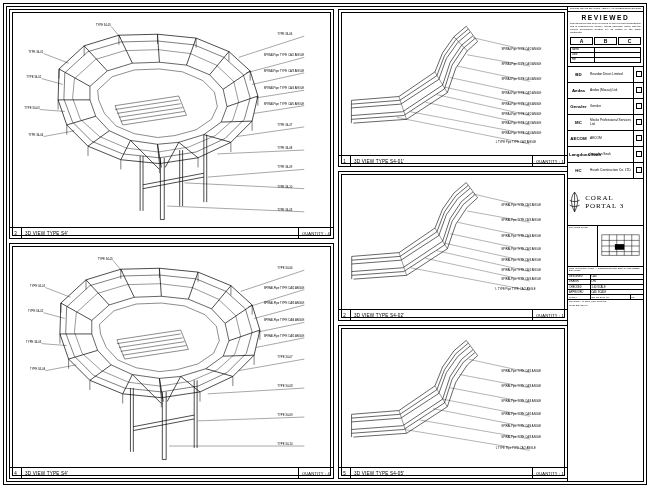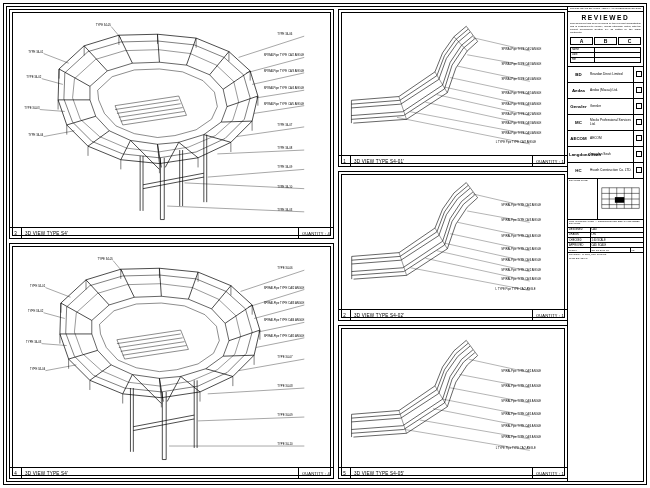--- a/index.html
+++ b/index.html
@@ -498,20 +498,31 @@
         </div>
     </div>
     <div class="conrow">
       <div class="conlogo">HC</div>
       <div class="conname">Hsueh Construction Co. LTD.</div>
       <div class="conchk">
           <i></i>
         </div>
     </div>
 
+    <div id="stamp">
+      <svg width="16" height="28" viewBox="0 0 16 28">
+        <g fill="none" stroke="#000" stroke-width="0.8">
+          <path d="M8 2 C3 8 3 16 8 26 C13 16 13 8 8 2 Z"></path>
+          <line x1="8" y1="2" x2="8" y2="26"></line>
+          <path d="M2 12 C6 14 10 14 14 12"></path>
+          <path d="M2 18 C6 20 10 20 14 18"></path>
+        </g>
+      </svg>
+      <div class="cn" style="margin-left:4px;">CORAL PORTAL 3</div>
+    </div>
 
     <div id="mini">
       <div style="width:36%;border-right:1px solid #000;padding:1px;" class="tiny3">
         <div>DRAWING TITLE</div>
       </div>
       <div style="flex:1;position:relative;">
         <svg class="dwg" viewBox="0 0 48 40">
           <g fill="none" stroke="#000" stroke-width="0.5">
             <rect x="4" y="8" width="40" height="22"></rect>
             <line x1="4" y1="14" x2="44" y2="14"></line>

